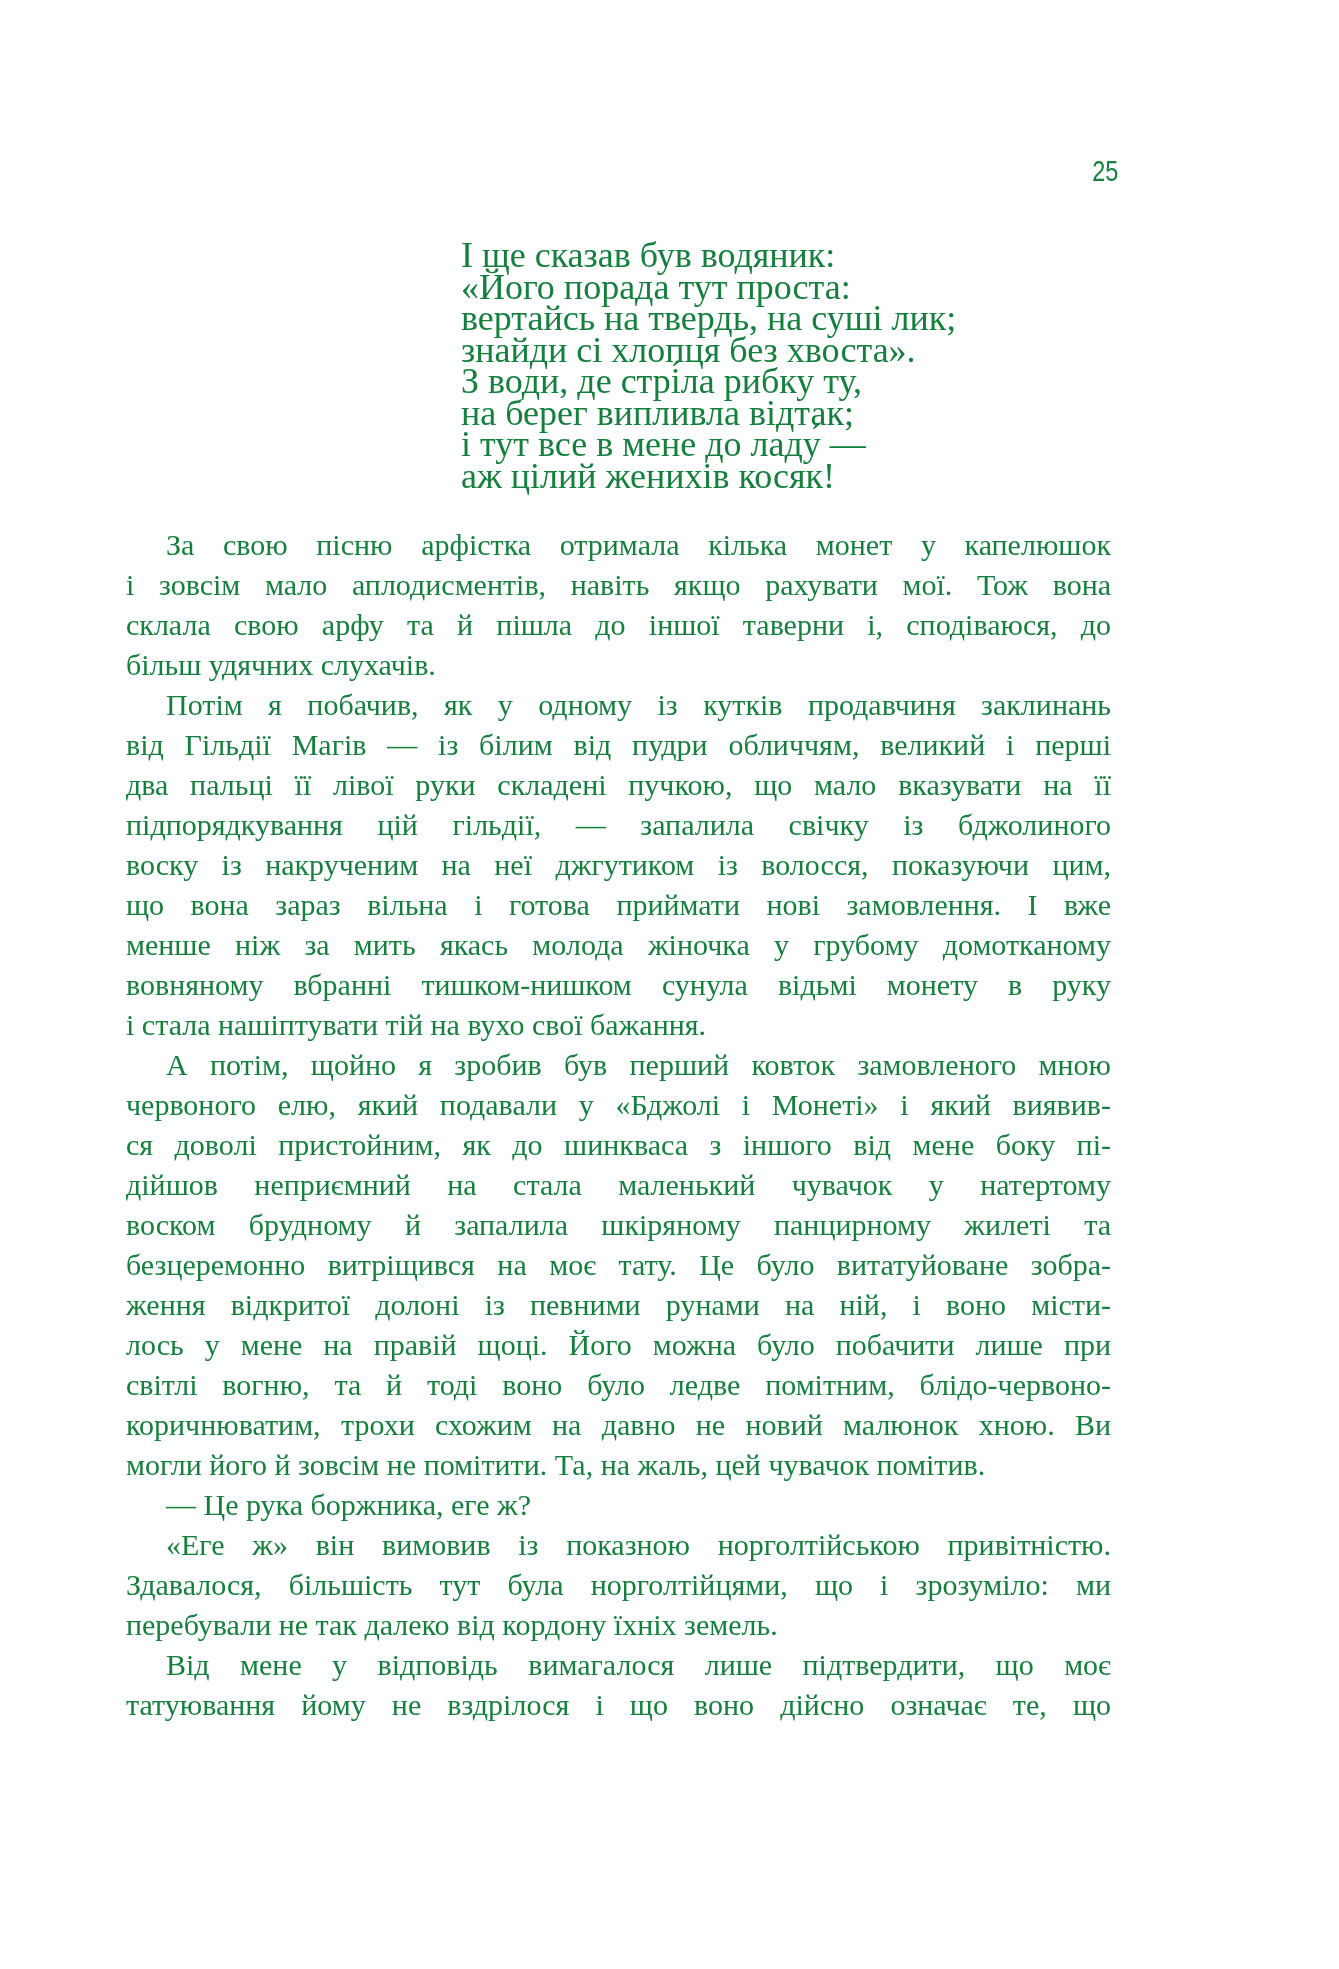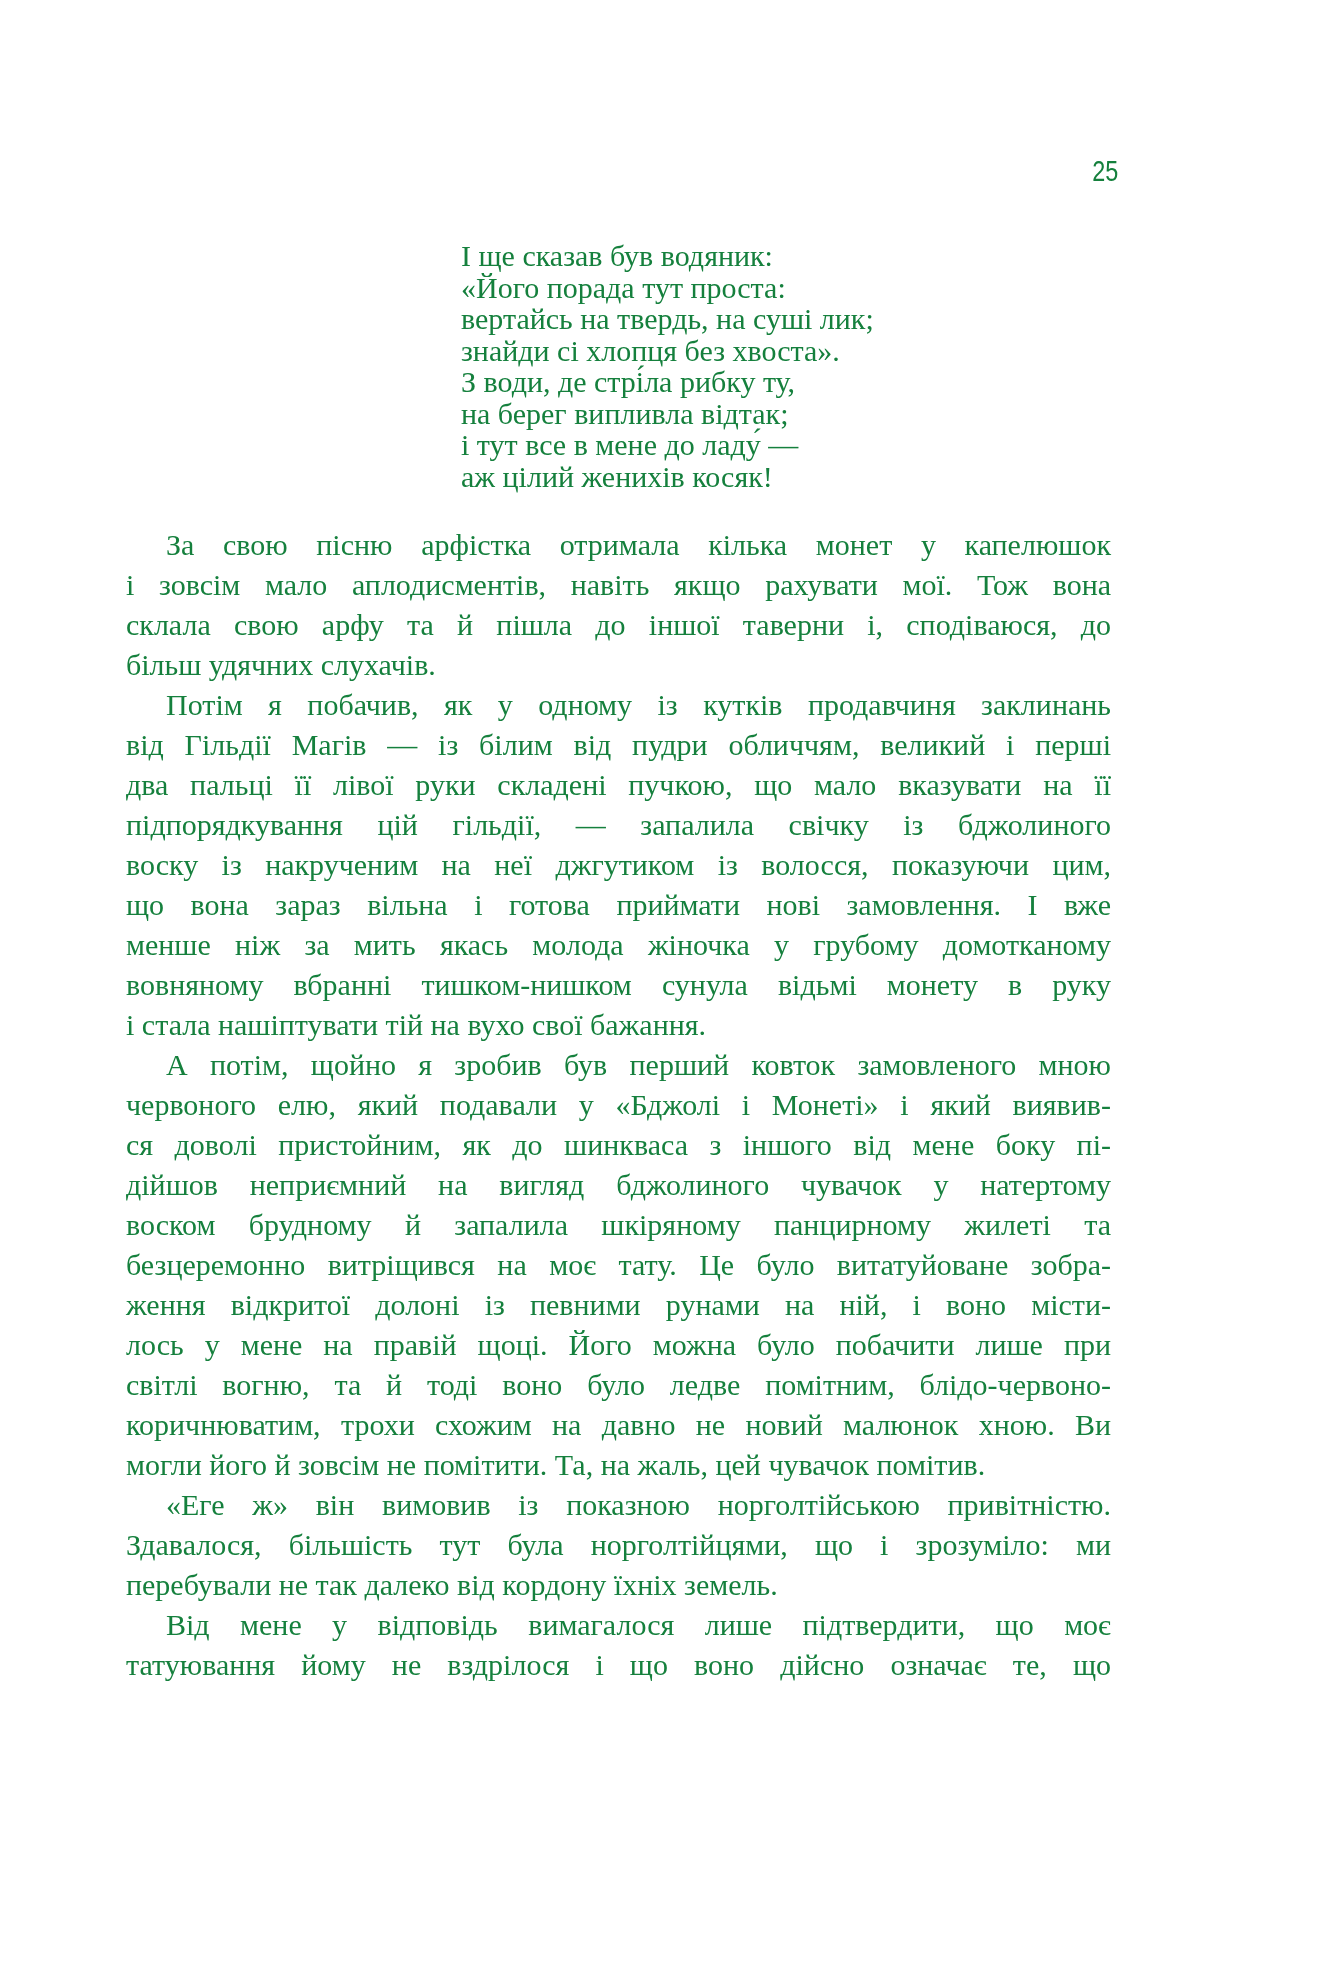--- a/index.html
+++ b/index.html
@@ -19,21 +19,21 @@
     font-family: "Liberation Sans", sans-serif;
     font-size: 30px;
     line-height: 1;
     transform: scaleX(0.78);
     transform-origin: 100% 0;
   }
   .poem {
     position: absolute;
     left: 461px;
     top: 240px;
-    font-size: 30px;
+    font-size: 36px;
     line-height: 31.5px;
     white-space: nowrap;
   }
   .stanza2 { }
   .vline { text-align: left; }
   .prose {
     position: absolute;
     left: 126px;
     top: 525px;
     width: 985px;
@@ -84,30 +84,33 @@
       <div class="line">що вона зараз вільна і готова приймати нові замовлення. І вже</div>
       <div class="line">менше ніж за мить якась молода жіночка у грубому домотканому</div>
       <div class="line">вовняному вбранні тишком-нишком сунула відьмі монету в руку</div>
       <div class="line last">і стала нашіптувати тій на вухо свої бажання.</div>
     </div>
 
     <div class="para">
       <div class="line first">А потім, щойно я зробив був перший ковток замовленого мною</div>
       <div class="line">червоного елю, який подавали у «Бджолі і Монеті» і який виявив-</div>
       <div class="line">ся доволі пристойним, як до шинкваса з іншого від мене боку пі-</div>
-      <div class="line">дійшов неприємний на вигляд бджолиного чувачок у натертому</div>
+      <div class="line">дійшов неприємний на стала маленький чувачок у натертому</div>
       <div class="line">воском брудному й запалила шкіряному панцирному жилеті та</div>
       <div class="line">безцеремонно витріщився на моє тату. Це було витатуйоване зобра-</div>
       <div class="line">ження відкритої долоні із певними рунами на ній, і воно місти-</div>
       <div class="line">лось у мене на правій щоці. Його можна було побачити лише при</div>
       <div class="line">світлі вогню, та й тоді воно було ледве помітним, блідо-червоно-</div>
       <div class="line">коричнюватим, трохи схожим на давно не новий малюнок хною. Ви</div>
       <div class="line last">могли його й зовсім не помітити. Та, на жаль, цей чувачок помітив.</div>
     </div>
 
+    <div class="para">
+      <div class="line first last">— Це рука боржника, еге ж?</div>
+    </div>
 
     <div class="para">
       <div class="line first">«Еге ж» він вимовив із показною норголтійською привітністю.</div>
       <div class="line">Здавалося, більшість тут була норголтійцями, що і зрозуміло: ми</div>
       <div class="line last">перебували не так далеко від кордону їхніх земель.</div>
     </div>
 
     <div class="para">
       <div class="line first">Від мене у відповідь вимагалося лише підтвердити, що моє</div>
       <div class="line">татуювання йому не вздрілося і що воно дійсно означає те, що</div>

